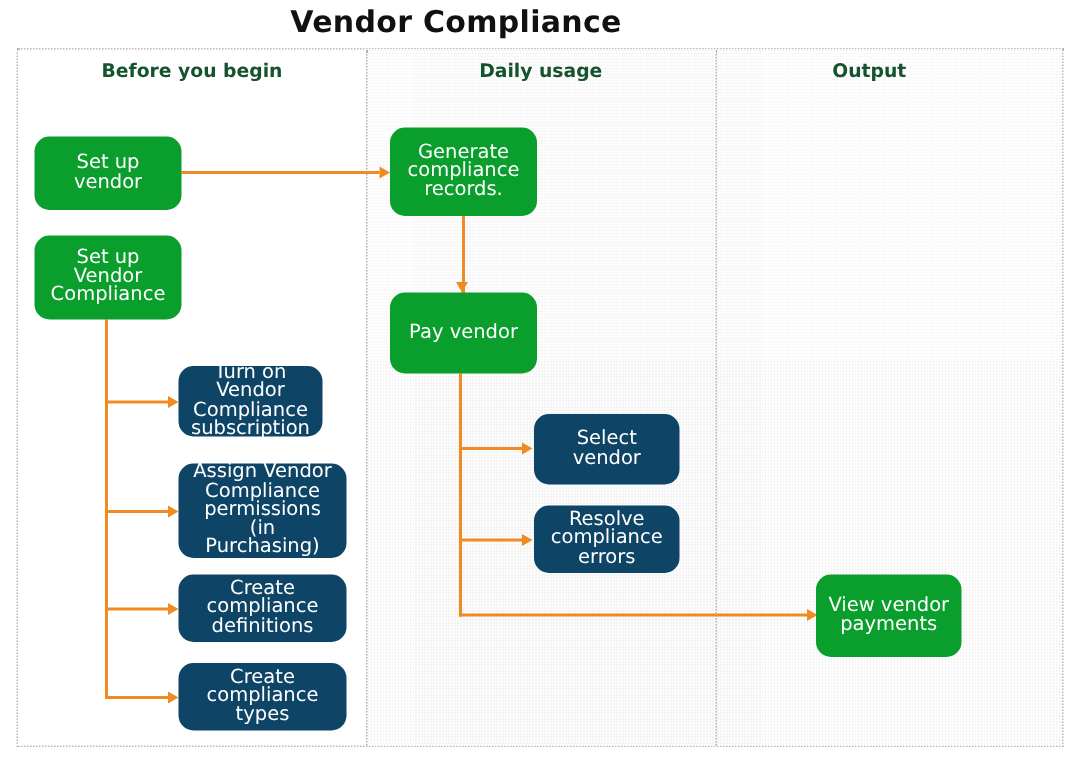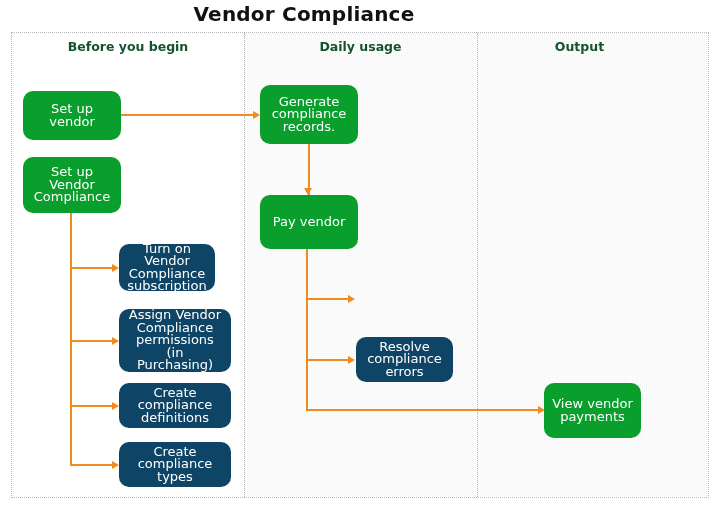--- a/index.html
+++ b/index.html
@@ -167,20 +167,23 @@
   <div class="node green" style="left:248px;top:52px;width:98px;height:59px;">
     <span>Generate
 compliance
 records.</span>
   </div>
 
   <div class="node green" style="left:248px;top:162px;width:98px;height:54px;">
     <span>Pay vendor</span>
   </div>
 
+  <div class="node blue" style="left:344px;top:243px;width:97px;height:47px;">
+    <span>Select vendor</span>
+  </div>
 
   <div class="node blue" style="left:344px;top:304px;width:97px;height:45px;">
     <span>Resolve
 compliance errors</span>
   </div>
 
   <div class="node green" style="left:532px;top:350px;width:97px;height:55px;">
     <span>View vendor
 payments</span>
   </div>

